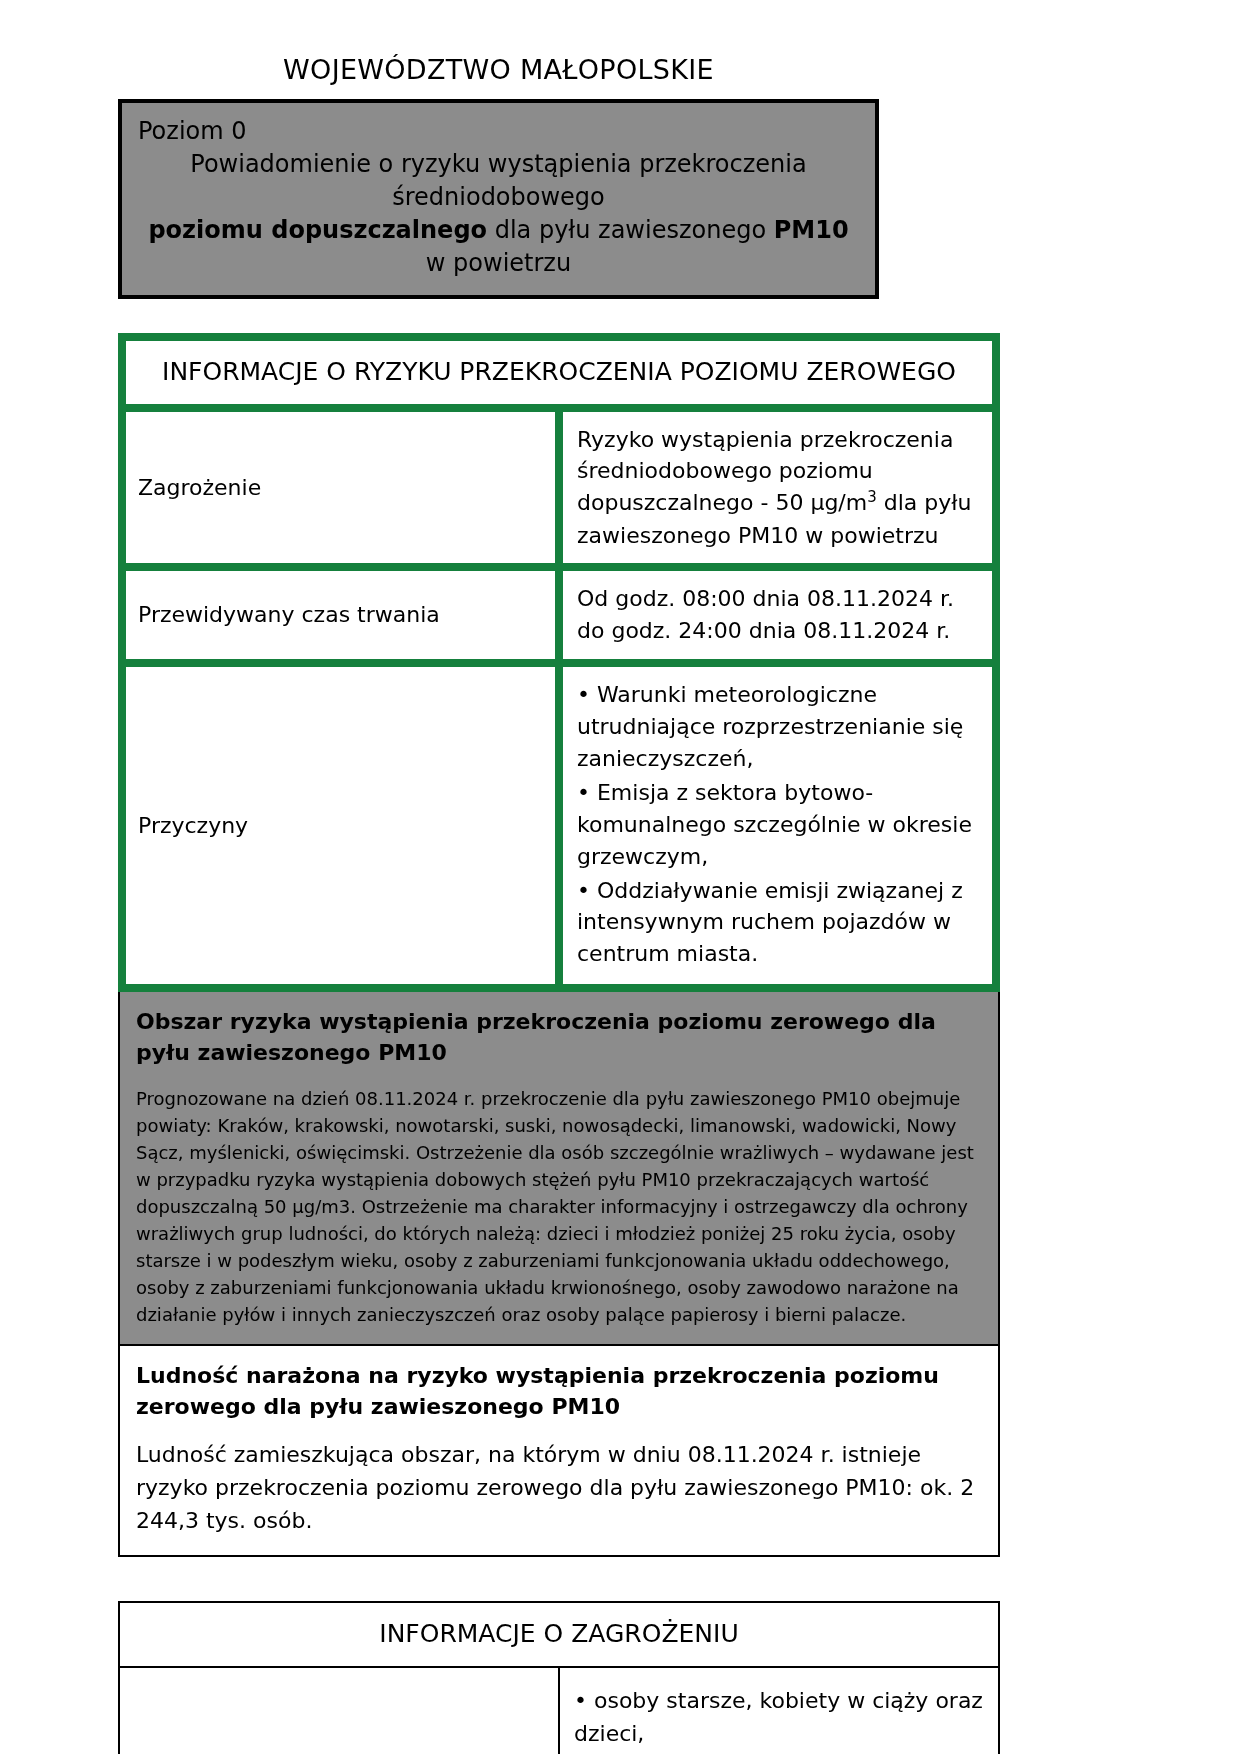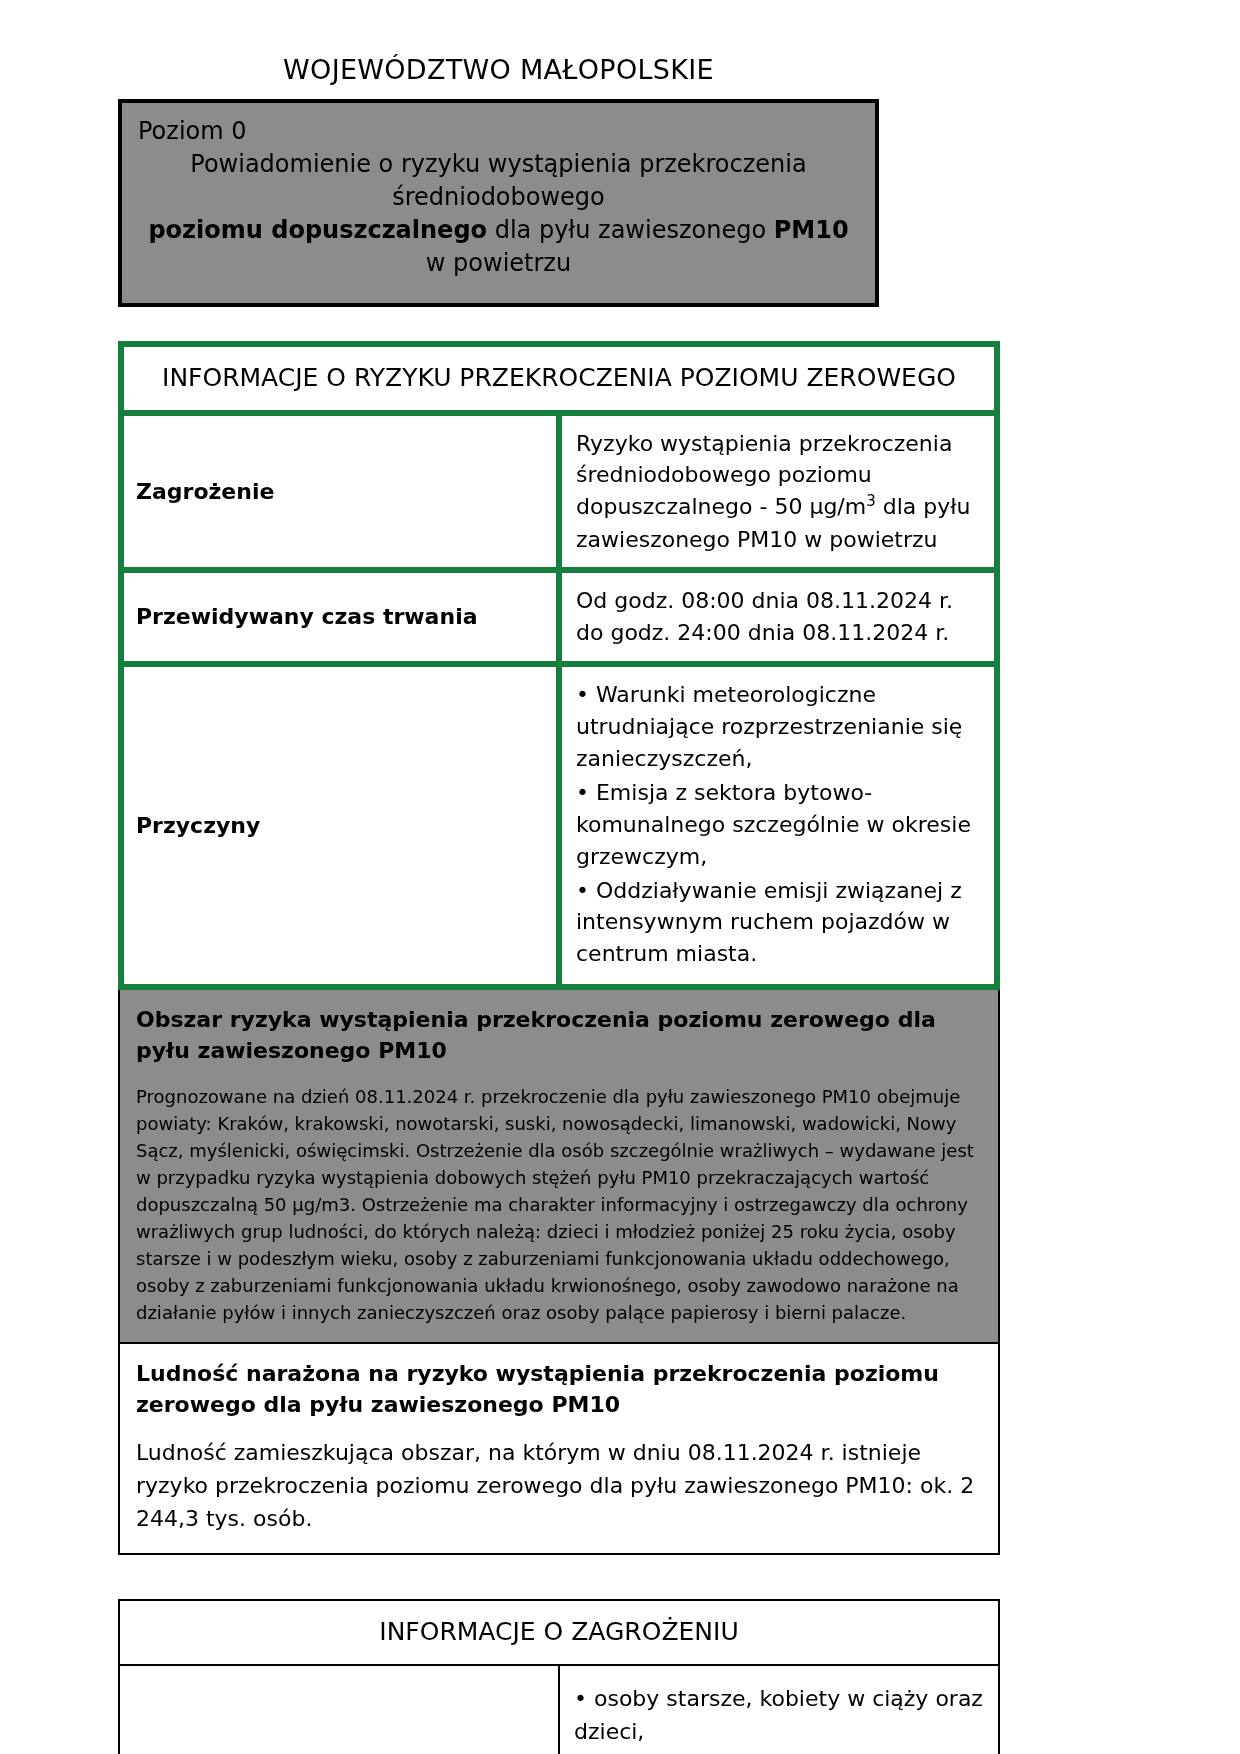--- a/index.html
+++ b/index.html
@@ -28,21 +28,21 @@
     padding-top: 54px;
     padding-bottom: 14px;
     font-weight: 400;
   }
 
   
   .banner {
     border: 4px solid #000;
     background: #8c8c8c;
     box-sizing: border-box;
-    padding: 12px 16px 22px 16px;
+    padding: 12px 16px 14px 16px;
     margin-bottom: 34px;
   }
   .banner .line1 {
     font-size: 24px;
     line-height: 1.38;
   }
   .banner .line2 {
     font-size: 24px;
     line-height: 1.38;
     text-align: center;
@@ -55,36 +55,36 @@
   b { font-weight: 700; }
 
   
   .tbl {
     border-collapse: collapse;
     width: 882px;
     margin: 0 auto;
     table-layout: fixed;
   }
   .tbl td, .tbl th {
-    border: 6px solid #15803d;
+    border: 8px solid #15803d;
     vertical-align: middle;
     box-sizing: border-box;
   }
   .section-head {
     text-align: center;
     font-size: 25px;
     padding: 16px 10px 18px 10px;
     font-weight: 400;
     background: #ffffff;
   }
   .lbl {
     width: 283px;
     padding: 22px 12px;
     font-size: 22px;
-    font-weight: 700;
+    font-weight: 400;
     line-height: 1.35;
     border-radius: 29px;
   }
   .val {
     padding: 12px 14px;
     font-size: 22px;
     line-height: 1.45;
     font-weight: 400;
     margin-left: 27px;
   }

